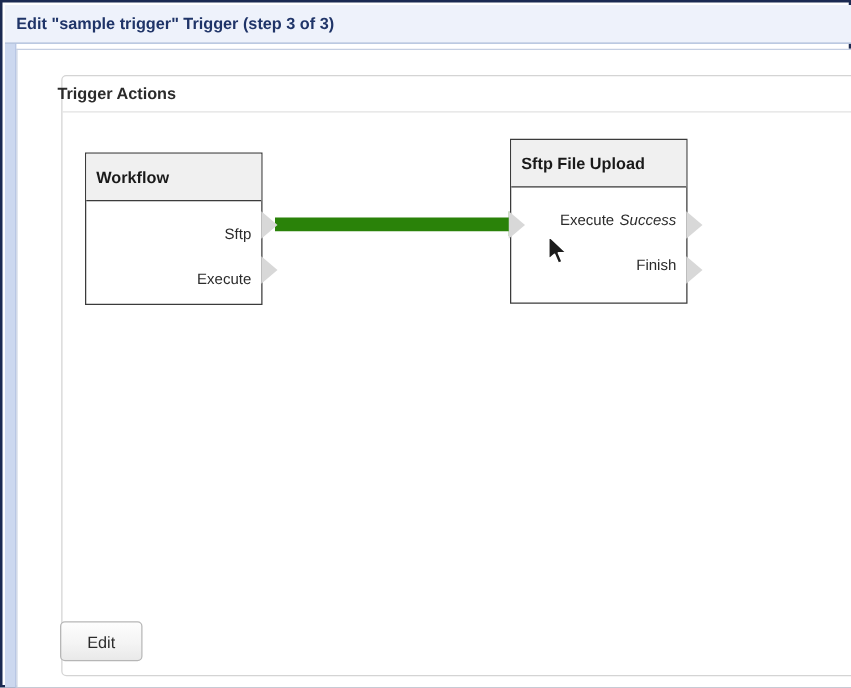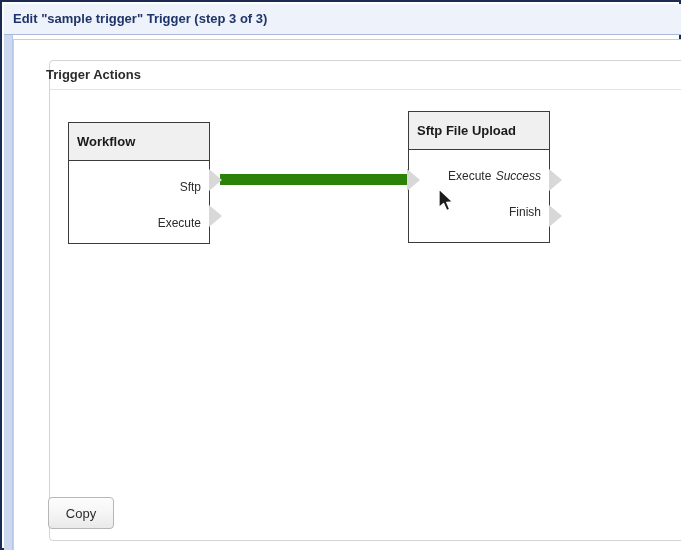--- a/index.html
+++ b/index.html
@@ -233,19 +233,19 @@
       </div>
     </div>
 
     <div class="chevron" style="left:357px; top:79px;"></div>
 
     <div class="chevron" style="left:499px; top:79px;"></div>
     <div class="chevron" style="left:499px; top:115px;"></div>
 
   </div>
 
-  <button id="copy-button">Copy</button>
+  <button id="copy-button">Edit</button>
 
   <svg id="mouse-cursor" viewBox="0 0 18 26" xmlns="http://www.w3.org/2000/svg">
     <path d="M1,1 L1,19.5 L5.6,15.4 L8.7,22.6 L11.7,21.3 L8.7,14.3 L14.8,14.0 Z" fill="#1c1c1c" stroke="#ffffff" stroke-width="1.3" stroke-linejoin="round"></path>
   </svg>
 
 </div>
 
 </body></html>

